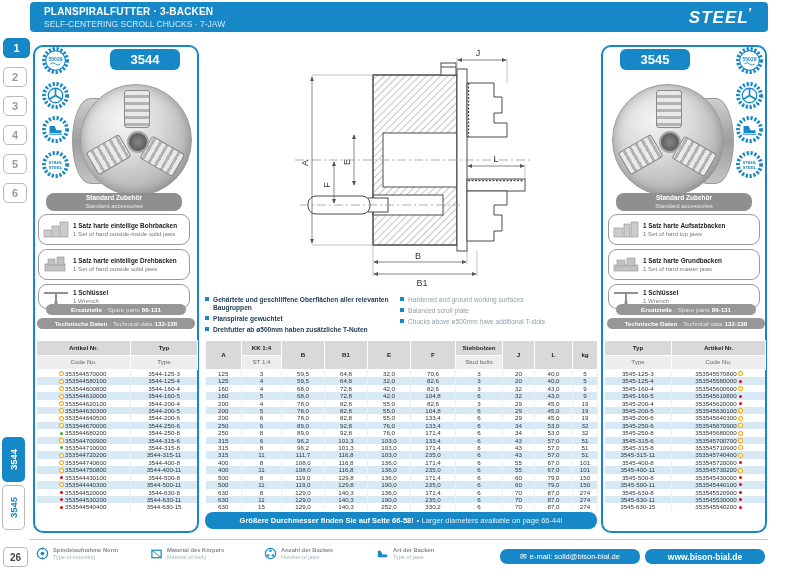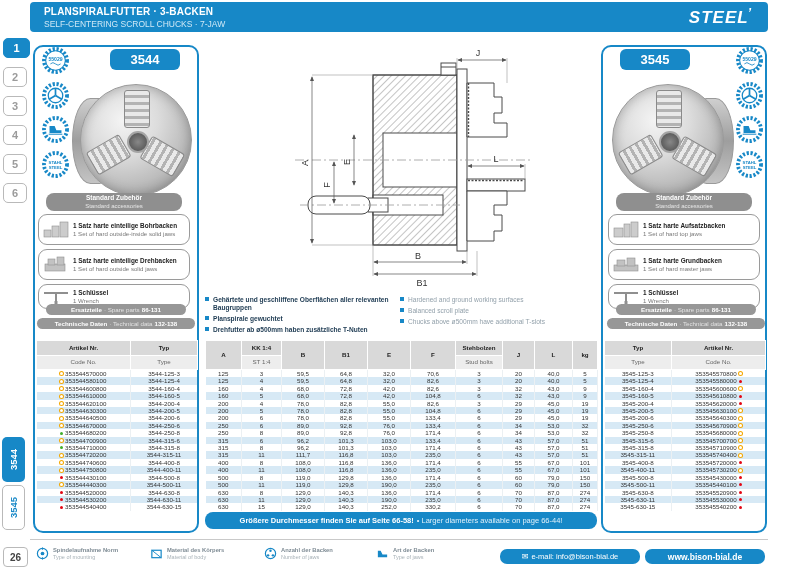--- a/index.html
+++ b/index.html
@@ -927,17 +927,17 @@
   <svg width="13" height="13" viewBox="0 0 14 14">
       <path d="M2,11 h10 v-3 h-5 l-2,-4 h-3 z" fill="#1788c7"></path>
     </svg>
   <span class="txt">
       <span class="leg-de">Art der Backen</span>
       <span class="leg-en">Type of jaws</span>
     </span>
 </div>
 <div class="fpill fpill-mail">
   <span class="mailglyph">✉</span>
-    <span>e-mail: info@bison-bial.de</span>
+    <span>e-mail: solid@bison-bial.de</span>
 </div>
 <div class="fpill fpill-web">
     <span>www.bison-bial.de</span>
   </div>
 
 </body></html>

